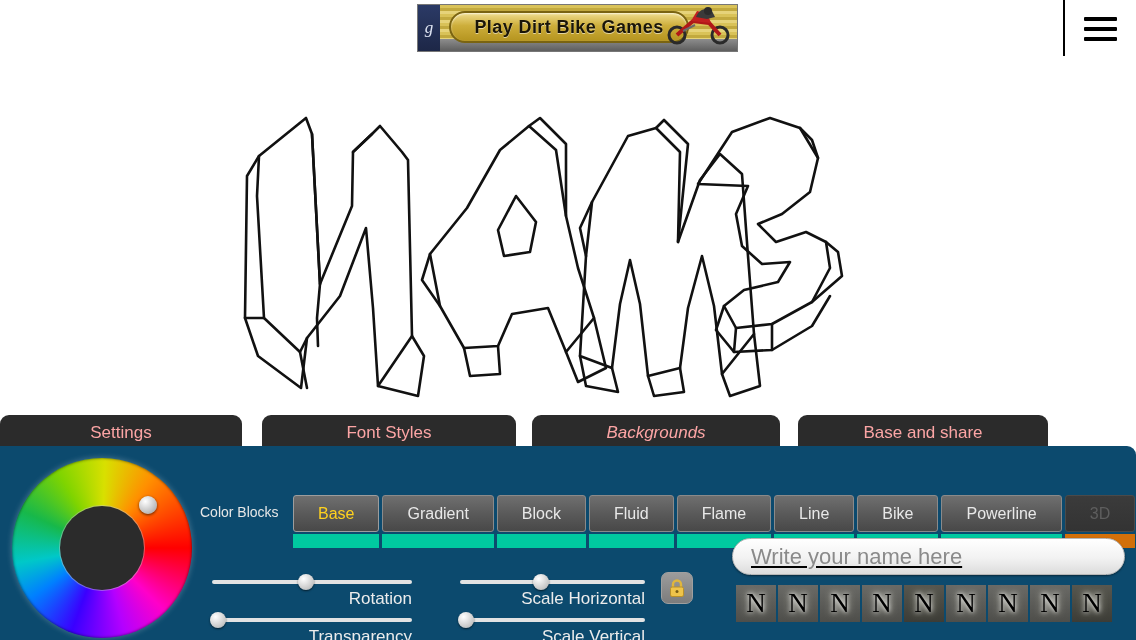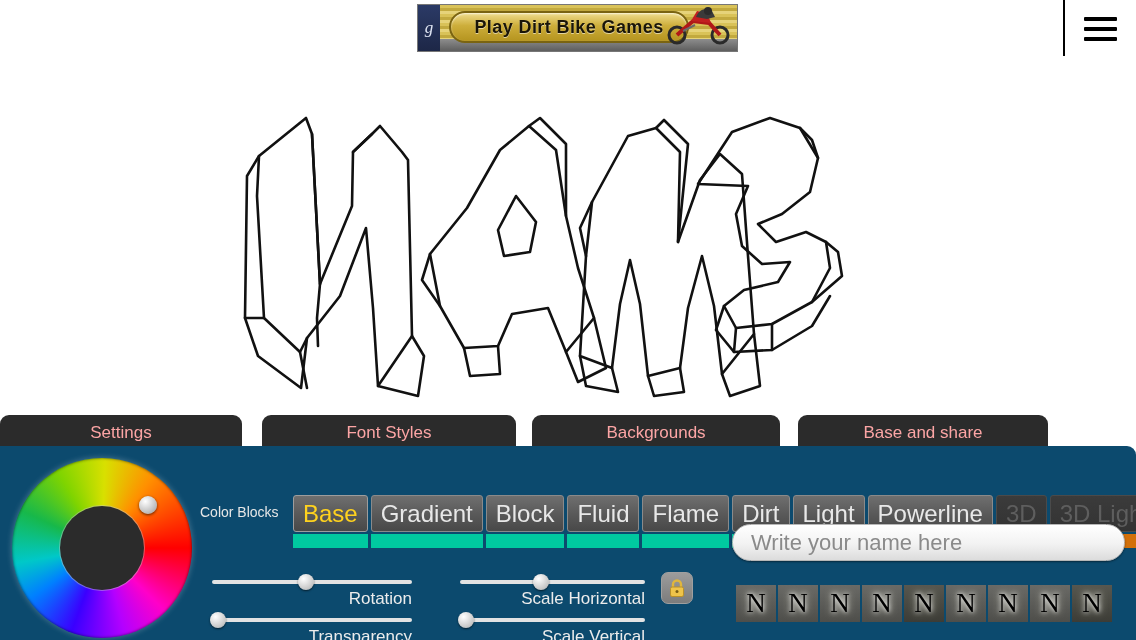--- a/index.html
+++ b/index.html
@@ -74,21 +74,21 @@
   .tab {
     position: absolute; top: 3px; height: 36px;
     background: #2b2b2b;
     border-radius: 9px 9px 0 0;
     color: #fca5a5; font-size: 17px;
     display: flex; align-items: center; justify-content: center;
     cursor: pointer;
   }
   .tab.t0 { left: 0px;   width: 242px; }
   .tab.t1 { left: 262px; width: 254px; }
-  .tab.t2 { left: 532px; width: 248px; }
+  .tab.t2 { left: 532px; width: 248px; font-style: italic; }
   .tab.t3 { left: 798px; width: 250px; }
 
   .panel-body {
     position: absolute; left: 0; top: 34px; width: 1136px; height: 194px;
     background: #0c4a6e;
     border-top-right-radius: 9px;
   }
 
   
   .wheel-wrap { position: absolute; left: 12px; top: 12px; width: 180px; height: 180px; }
@@ -118,25 +118,25 @@
   }
 
   
   .cb-label {
     position: absolute; left: 200px; top: 58px;
     color: #e7e7e7; font-size: 14px; white-space: nowrap;
   }
   .cb-row { position: absolute; left: 293px; top: 49px; display: flex; gap: 3px; }
   .cb-item { display: flex; flex-direction: column; }
   .cb-btn {
-    height: 37px; padding: 0 9px;
+    height: 37px; padding: 0 24px;
     background: linear-gradient(180deg,#6f6f6f 0%,#5a5a5a 50%,#484848 100%);
     border: 1px solid #8a8a8a;
     border-radius: 3px;
-    color: #e8e8e8; font-size: 24px;
+    color: #e8e8e8; font-size: 16px;
     display: flex; align-items: center; justify-content: center;
     white-space: nowrap; cursor: pointer;
   }
   .cb-btn.active { color: #ffd21e; border-color:#9d9d9d; }
   .cb-btn.disabled {
     background: linear-gradient(180deg,#3b3b3b 0%,#333 100%);
     border-color:#4a4a4a; color:#5e5e5e; cursor: default;
   }
   .cb-bar { height: 14px; margin-top: 2px; background: #00c9a0; }
 
@@ -157,27 +157,28 @@
   .lock-btn {
     position: absolute; left: 661px; top: 572px - 446px; width: 32px; height: 32px;
     border-radius: 7px;
     background: linear-gradient(180deg,#9c9c9c 0%,#7c7c7c 100%);
     border: 1px solid #9f9f9f;
     display:flex; align-items:center; justify-content:center; cursor:pointer;
   }
 
   
   .name-input {
-    position: absolute; left: 732px; top: 78px; width: 393px; height: 37px;
+    position: absolute; left: 732px; top: 92px; width: 393px; height: 37px;
     border-radius: 19px;
     background: linear-gradient(180deg,#ffffff 0%,#f2f2f2 55%,#dcdcdc 100%);
     border: 1px solid #b7b7b7;
     box-shadow: 0 1px 2px rgba(0,0,0,.45), inset 0 1px 0 #fff;
     display: flex; align-items: center;
     padding: 14px 18px;
+    text-decoration: underline;
   }
   .name-input input {
     width: 100%; border: none; outline: none; background: transparent;
     font-family: "Liberation Sans", sans-serif; font-size: 22px; color: #555;
   }
   .name-input input::placeholder { color: #8a8a8a; }
 
   
   .letters { position: absolute; left: 736px; top: 139px; display: flex; gap: 2px; }
   .letter-btn {
@@ -296,25 +297,25 @@
           </div>
           <div class="cb-item">
             <div class="cb-btn">Fluid</div>
             <div class="cb-bar" style="background: rgb(0, 201, 160);"></div>
           </div>
           <div class="cb-item">
             <div class="cb-btn">Flame</div>
             <div class="cb-bar" style="background: rgb(0, 201, 160);"></div>
           </div>
           <div class="cb-item">
-            <div class="cb-btn">Dirt</div>
-            <div class="cb-bar" style="background: rgb(0, 201, 160);"></div>
-          </div>
-          <div class="cb-item">
-            <div class="cb-btn">Light</div>
+            <div class="cb-btn">Line</div>
+            <div class="cb-bar" style="background: rgb(0, 201, 160);"></div>
+          </div>
+          <div class="cb-item">
+            <div class="cb-btn">Bike</div>
             <div class="cb-bar" style="background: rgb(0, 201, 160);"></div>
           </div>
           <div class="cb-item">
             <div class="cb-btn">Powerline</div>
             <div class="cb-bar" style="background: rgb(0, 201, 160);"></div>
           </div>
           <div class="cb-item">
             <div class="cb-btn disabled">3D</div>
             <div class="cb-bar" style="background: rgb(210, 112, 10);"></div>
           </div>

